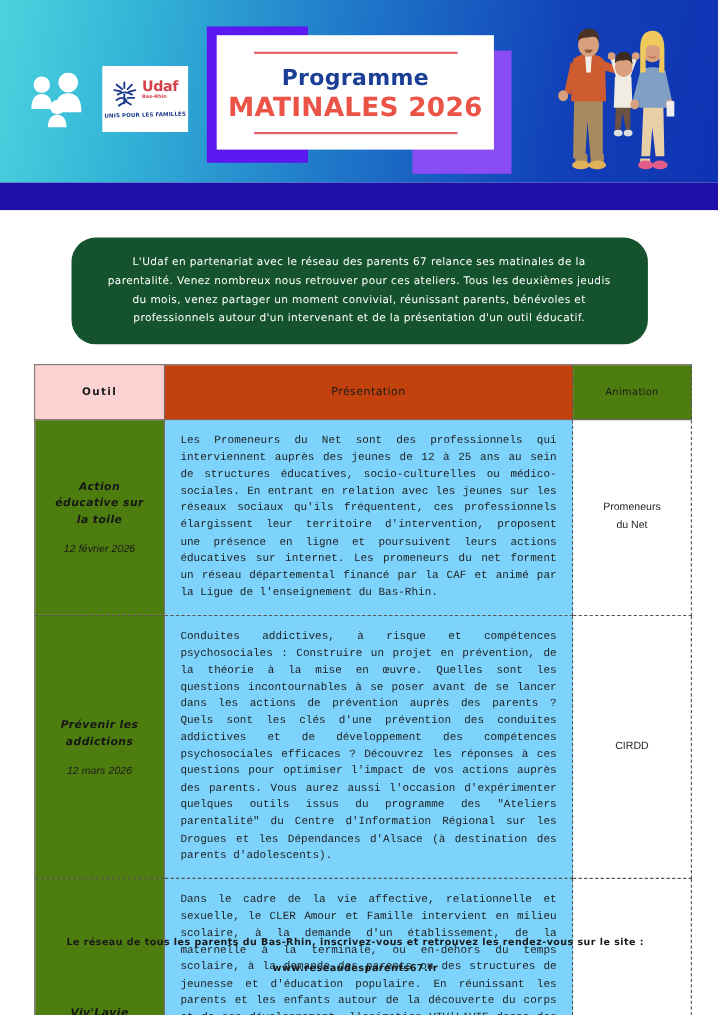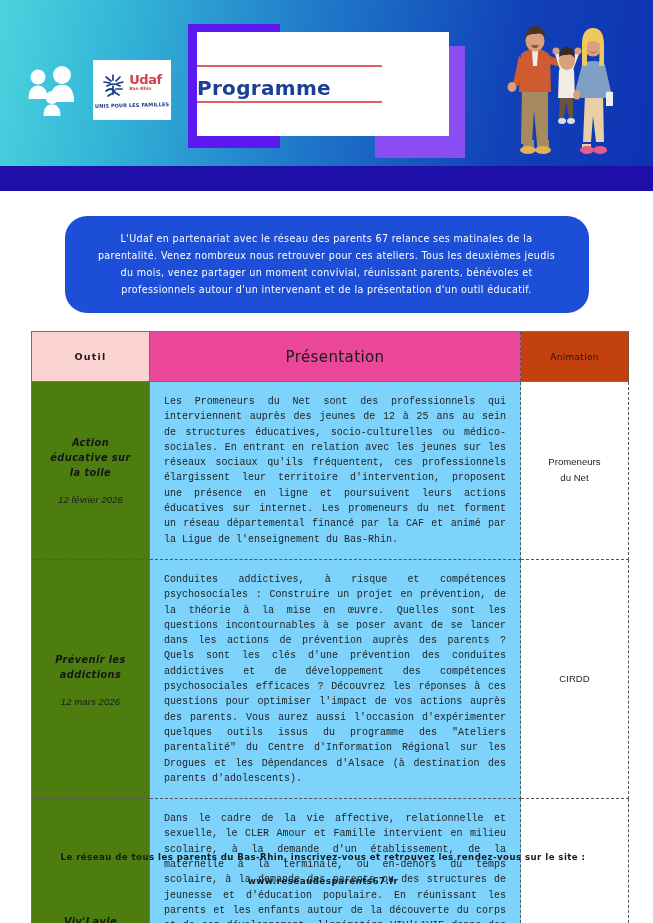--- a/index.html
+++ b/index.html
@@ -111,21 +111,21 @@
   }
   .title-card {
     position: absolute;
     left: 197px;
     top: 32px;
     width: 252px;
     height: 104px;
     background: #ffffff;
     display: flex;
     flex-direction: column;
-    align-items: flex-start;
+    align-items: center;
     justify-content: center;
     box-sizing: border-box;
   }
   .title-rule {
     width: 185px;
     height: 2px;
     background: #e0616b;
   }
   .title-line1 {
     font-family: "DejaVu Sans", sans-serif;
@@ -157,21 +157,21 @@
   
   .intro-wrap {
     position: absolute;
     left: 0;
     top: 191px;
     width: 653px;
   }
   .intro-box {
     margin: 25px auto 0 auto;
     width: 524px;
-    background: #1d4ed8;
+    background: #14532d;
     border-radius: 22px;
     padding: 14px 26px 15px 26px;
     box-sizing: border-box;
     color: #ffffff;
     font-family: "DejaVu Sans", sans-serif;
     font-size: 9.6px;
     line-height: 17px;
     text-align: center;
     letter-spacing: 0.35px;
   }
@@ -203,34 +203,34 @@
     background: #fad2d2;
     border: 1.5px solid #7b6b6b;
     height: 50px;
     font-family: "DejaVu Sans", sans-serif;
     font-size: 9.5px;
     font-weight: bold;
     color: #1a1a1a;
     letter-spacing: 1.2px;
   }
   th.th-presentation {
-    background: #ec4899;
+    background: #c2410c;
     border-top: 1.5px solid #7b6b6b;
     border-bottom: 1.5px solid #7b6b6b;
     border-right: 1.4px dashed #555;
     border-left: none;
     height: 50px;
     font-family: "DejaVu Sans", sans-serif;
-    font-size: 15px;
+    font-size: 10px;
     font-weight: normal;
     color: #1a1a1a;
     letter-spacing: 0.4px;
   }
   th.th-animation {
-    background: #c2410c;
+    background: #4d7c0f;
     border-top: 1.5px solid #7b6b6b;
     border-bottom: 1.5px solid #7b6b6b;
     border-right: 1.4px dashed #555;
     border-left: none;
     height: 50px;
     font-family: "DejaVu Sans", sans-serif;
     font-size: 9px;
     font-weight: normal;
     color: #1a1a1a;
     letter-spacing: 0.3px;
@@ -352,20 +352,21 @@
     </div>
     <div class="udaf-tag">UNIS POUR LES FAMILLES</div>
   </div>
 
   <div class="title-shadow-tl"></div>
   <div class="title-shadow-br"></div>
 
   <div class="title-card">
     <div class="title-rule"></div>
     <div class="title-line1">Programme</div>
+    <div class="title-line2">MATINALES 2026</div>
     <div class="title-rule"></div>
   </div>
 
   <div class="family-illustration">
     <svg viewBox="0 0 122 132" width="122" height="132" aria-hidden="true">
 
       <path d="M34 118 L34 128 L46 128 L46 118 Z" fill="#a98a5e"></path>
       <ellipse cx="40" cy="128" rx="8" ry="4" fill="#e0b05a"></ellipse>
       <path d="M20 118 L20 128 L31 128 L31 118 Z" fill="#a98a5e"></path>
       <ellipse cx="25" cy="128" rx="8" ry="4" fill="#e0b05a"></ellipse>

